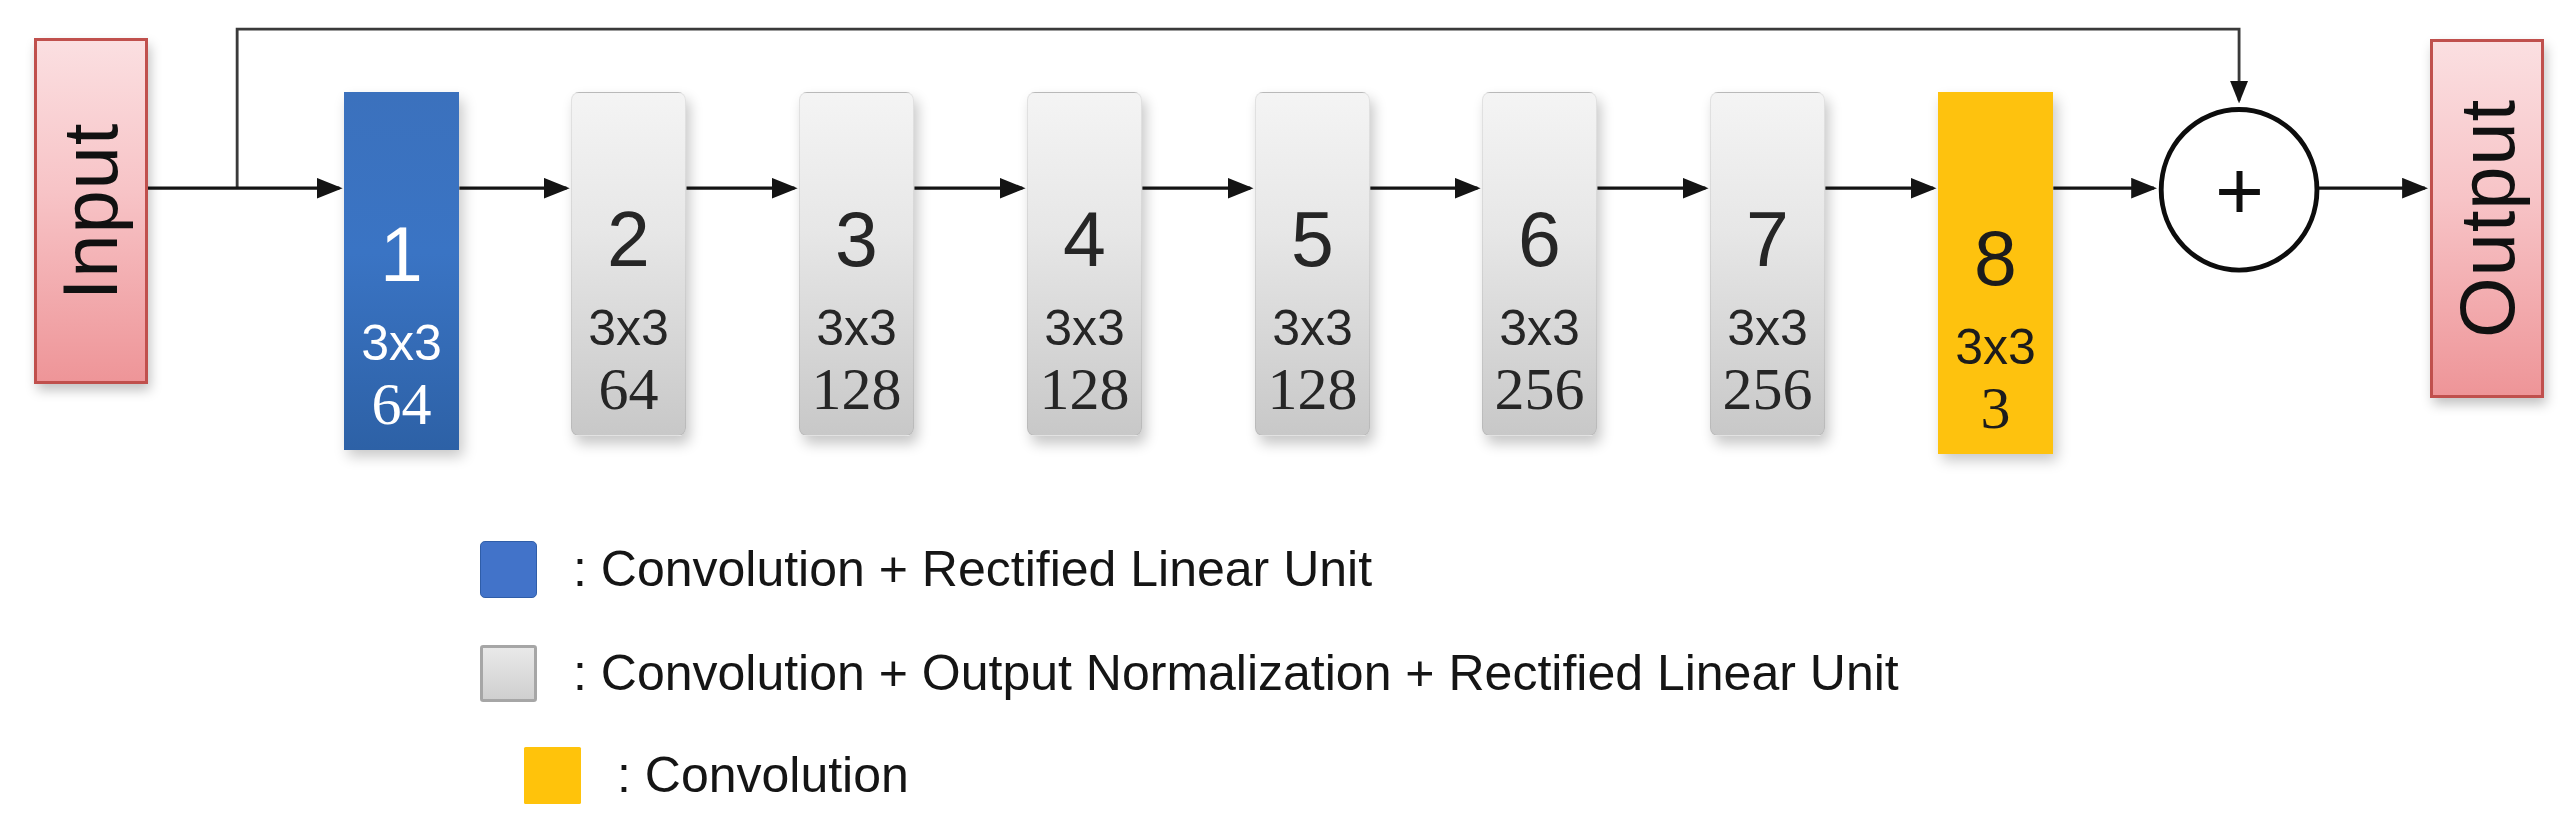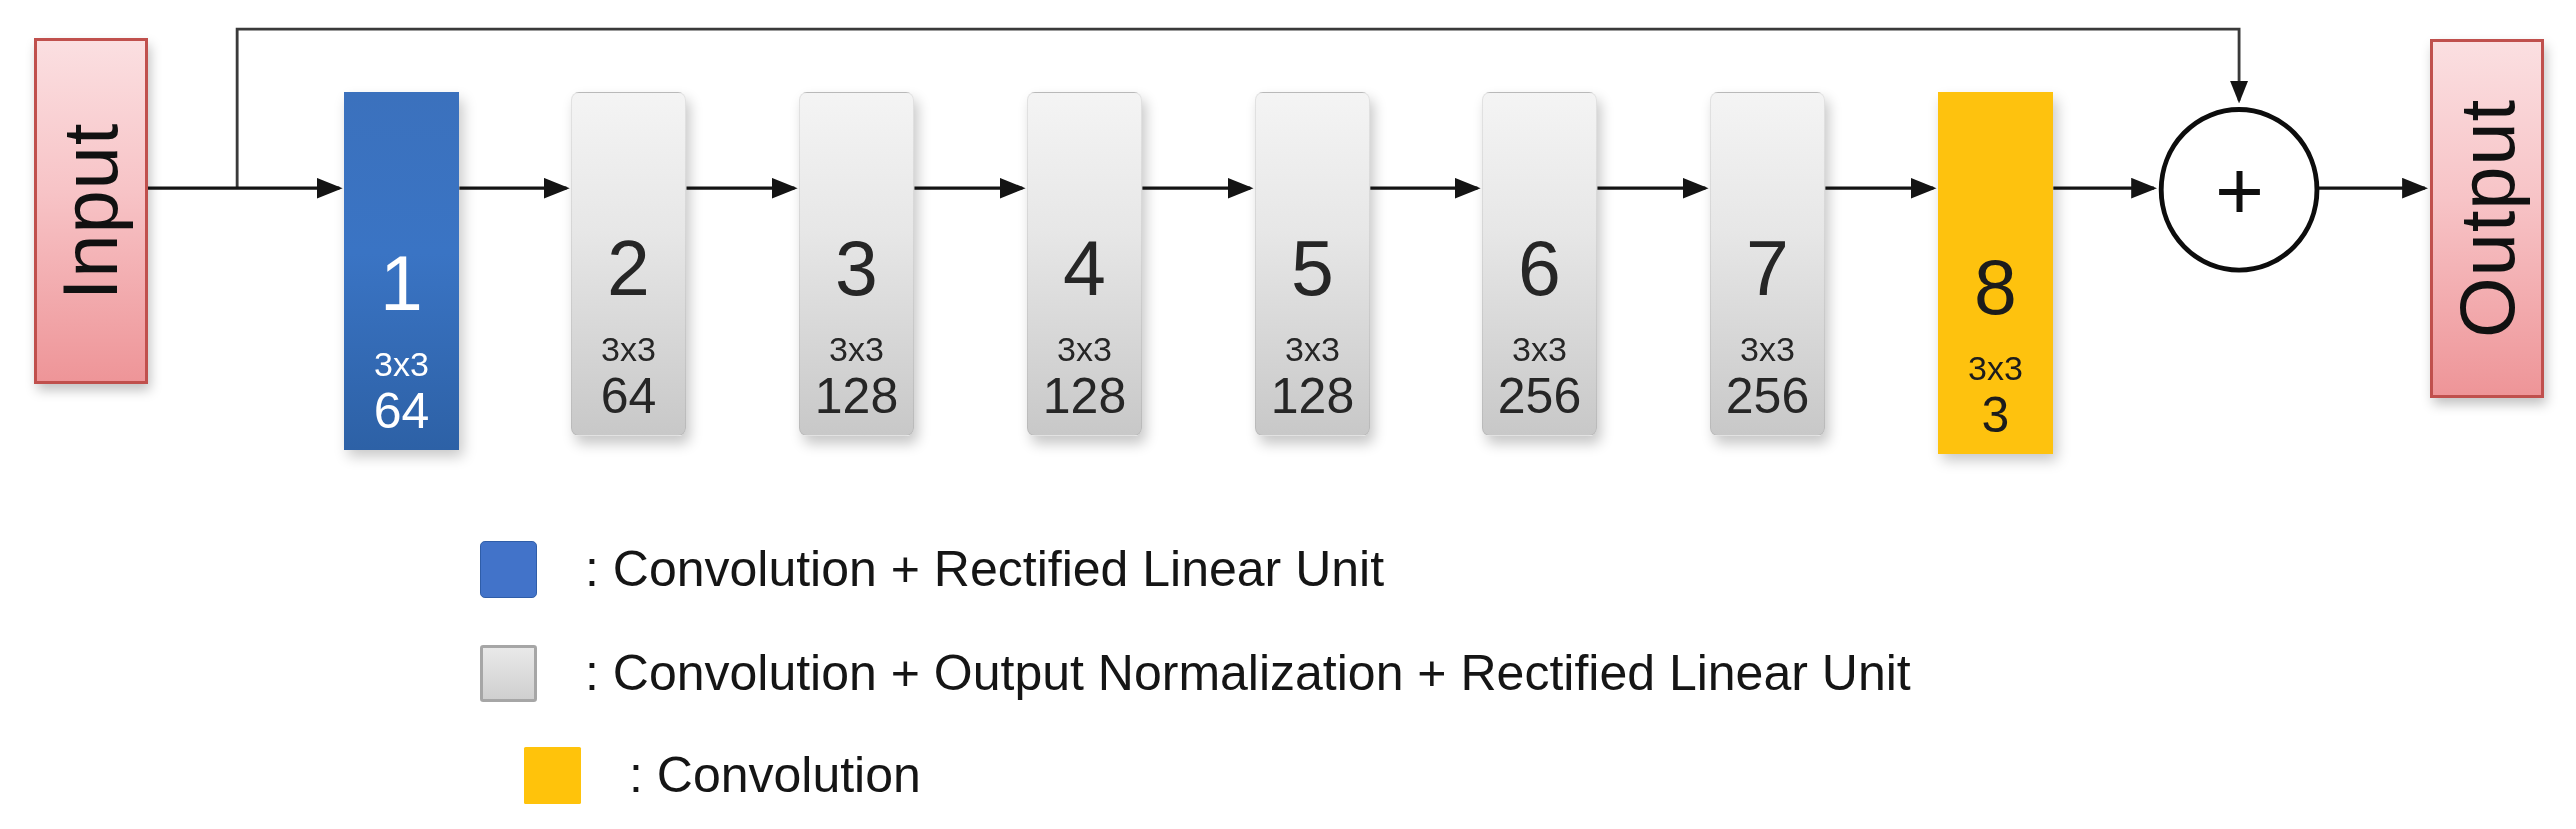--- a/index.html
+++ b/index.html
@@ -44,38 +44,38 @@
     background:linear-gradient(180deg,#f4f4f4 0%,#e7e7e7 40%,#c8c8c8 100%);
     border:0.8px solid rgba(0,0,0,0.07);
     color:#262626;
   }
   .type-conv{
     height:362px;
     background:#fec20e;
     color:#1c1c1c;
   }
   .blk-num{font-size:77px;line-height:1.05;margin-bottom:21px;}
-  .blk-kernel{font-size:34px;line-height:1.12;}
-  .blk-ch{font-size:50px;line-height:1.12;}
+  .blk-kernel{font-size:50px;line-height:1.12;}
+  .blk-ch{font-size:60px;line-height:1.12;font-family:Liberation Serif, serif;}
 
   
   .plus-label{
     position:absolute;left:2189px;top:140px;width:101px;height:101px;
     display:flex;align-items:center;justify-content:center;
     font-size:84px;color:#0f0f0f;
   }
 
   
   .legend-row{position:absolute;left:480px;height:58px;display:flex;align-items:center;}
   .legend-swatch{width:57px;height:57px;box-sizing:border-box;flex:0 0 auto;}
   .swatch-conv-relu{border:1.6px solid #2f5da8;border-radius:4.9px;}
   .swatch-conv-bn-relu{border:3.2px solid #a6a6a6;border-radius:3.2px;
     background-image:linear-gradient(180deg,#e9e9e9 0%,#cfcfcf 100%);}
   .swatch-conv{border-radius:1.6px;}
-  .legend-label{margin-left:48px;font-size:50px;color:#151515;white-space:nowrap;}
+  .legend-label{margin-left:36px;font-size:50px;color:#151515;white-space:nowrap;}
 </style>
 </head>
 <body>
 
 <div class="canvas">
 
   <svg class="connectors" viewBox="0 0 3175 1022">
     <defs>
       <marker id="ah" markerWidth="8" markerHeight="6.4" refX="7" refY="3.2" orient="auto" markerUnits="strokeWidth">
         <path d="M0,0 L8,3.2 L0,6.4 Z" fill="#141414"></path>

